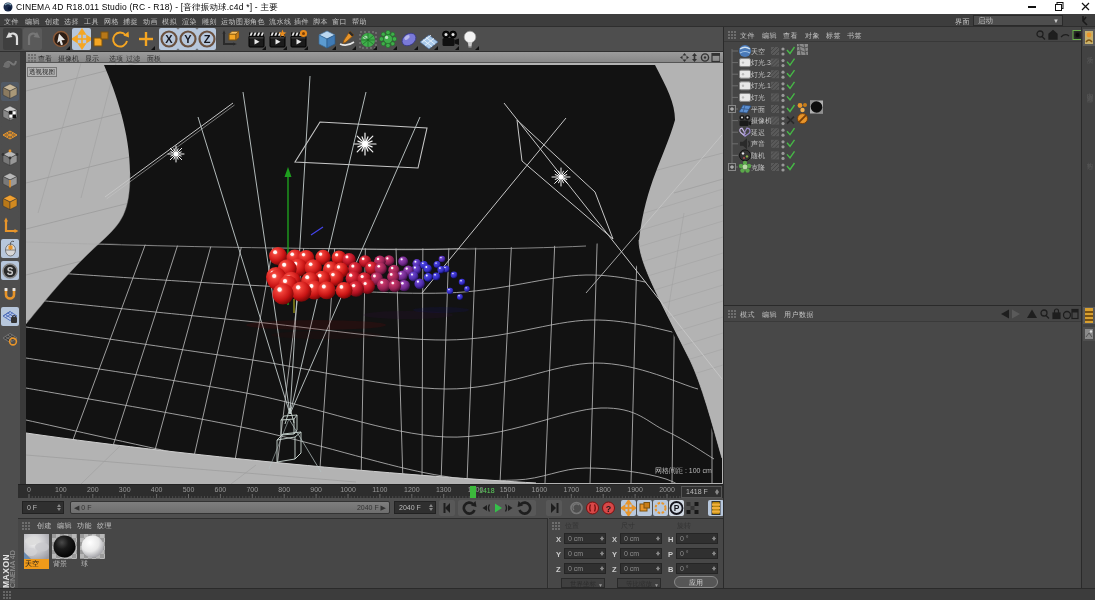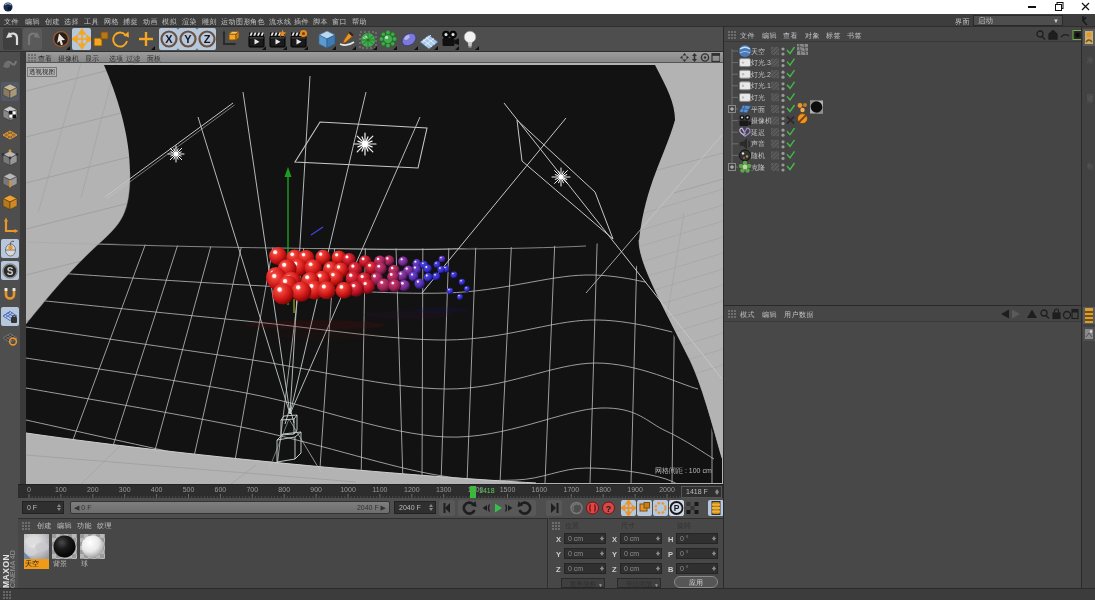--- a/index.html
+++ b/index.html
@@ -5,20 +5,21 @@
 .abs{position:absolute}
 .cjk{color:#c2c2c2;font-size:7px;letter-spacing:0.5px;white-space:nowrap}
 .btn{position:absolute;border-radius:2px}
 </style></head><body>
 <div class="abs" style="left:0;top:0;width:1095px;height:14px;background:#ffffff">
     <svg width="10" height="10" style="position:absolute;left:3px;top:2px">
       <circle cx="5" cy="5" r="4.5" fill="#1a2a4a"></circle>
       <path d="M2,3 A4,4 0 0 1 8,3" stroke="#8ab" stroke-width="1.2" fill="none"></path>
       <circle cx="6.5" cy="6.5" r="2" fill="#0a1a3a"></circle>
     </svg>
+    <div class="abs" style="left:16px;top:2px;font-size:8.5px;color:#000;letter-spacing:0.2px">CINEMA 4D R18.011 Studio (RC - R18) - [音律振动球.c4d *] - 主要</div>
     <div class="abs" style="left:1028px;top:6px;width:8px;height:1.5px;background:#111"></div>
     <svg width="9" height="9" style="position:absolute;left:1055px;top:2px">
       <rect x="2" y="0.5" width="6" height="6" fill="none" stroke="#111" stroke-width="1"></rect>
       <rect x="0.5" y="2.5" width="6" height="6" fill="#fff" stroke="#111" stroke-width="1"></rect>
     </svg>
     <svg width="9" height="9" style="position:absolute;left:1081px;top:2px">
       <path d="M1,1 L8,8 M8,1 L1,8" stroke="#111" stroke-width="1.2"></path>
     </svg>
   </div>
 <div class="abs" style="left:0;top:14px;width:1095px;height:13px;background:#3d3d3d;border-bottom:1px solid #2e2e2e">

